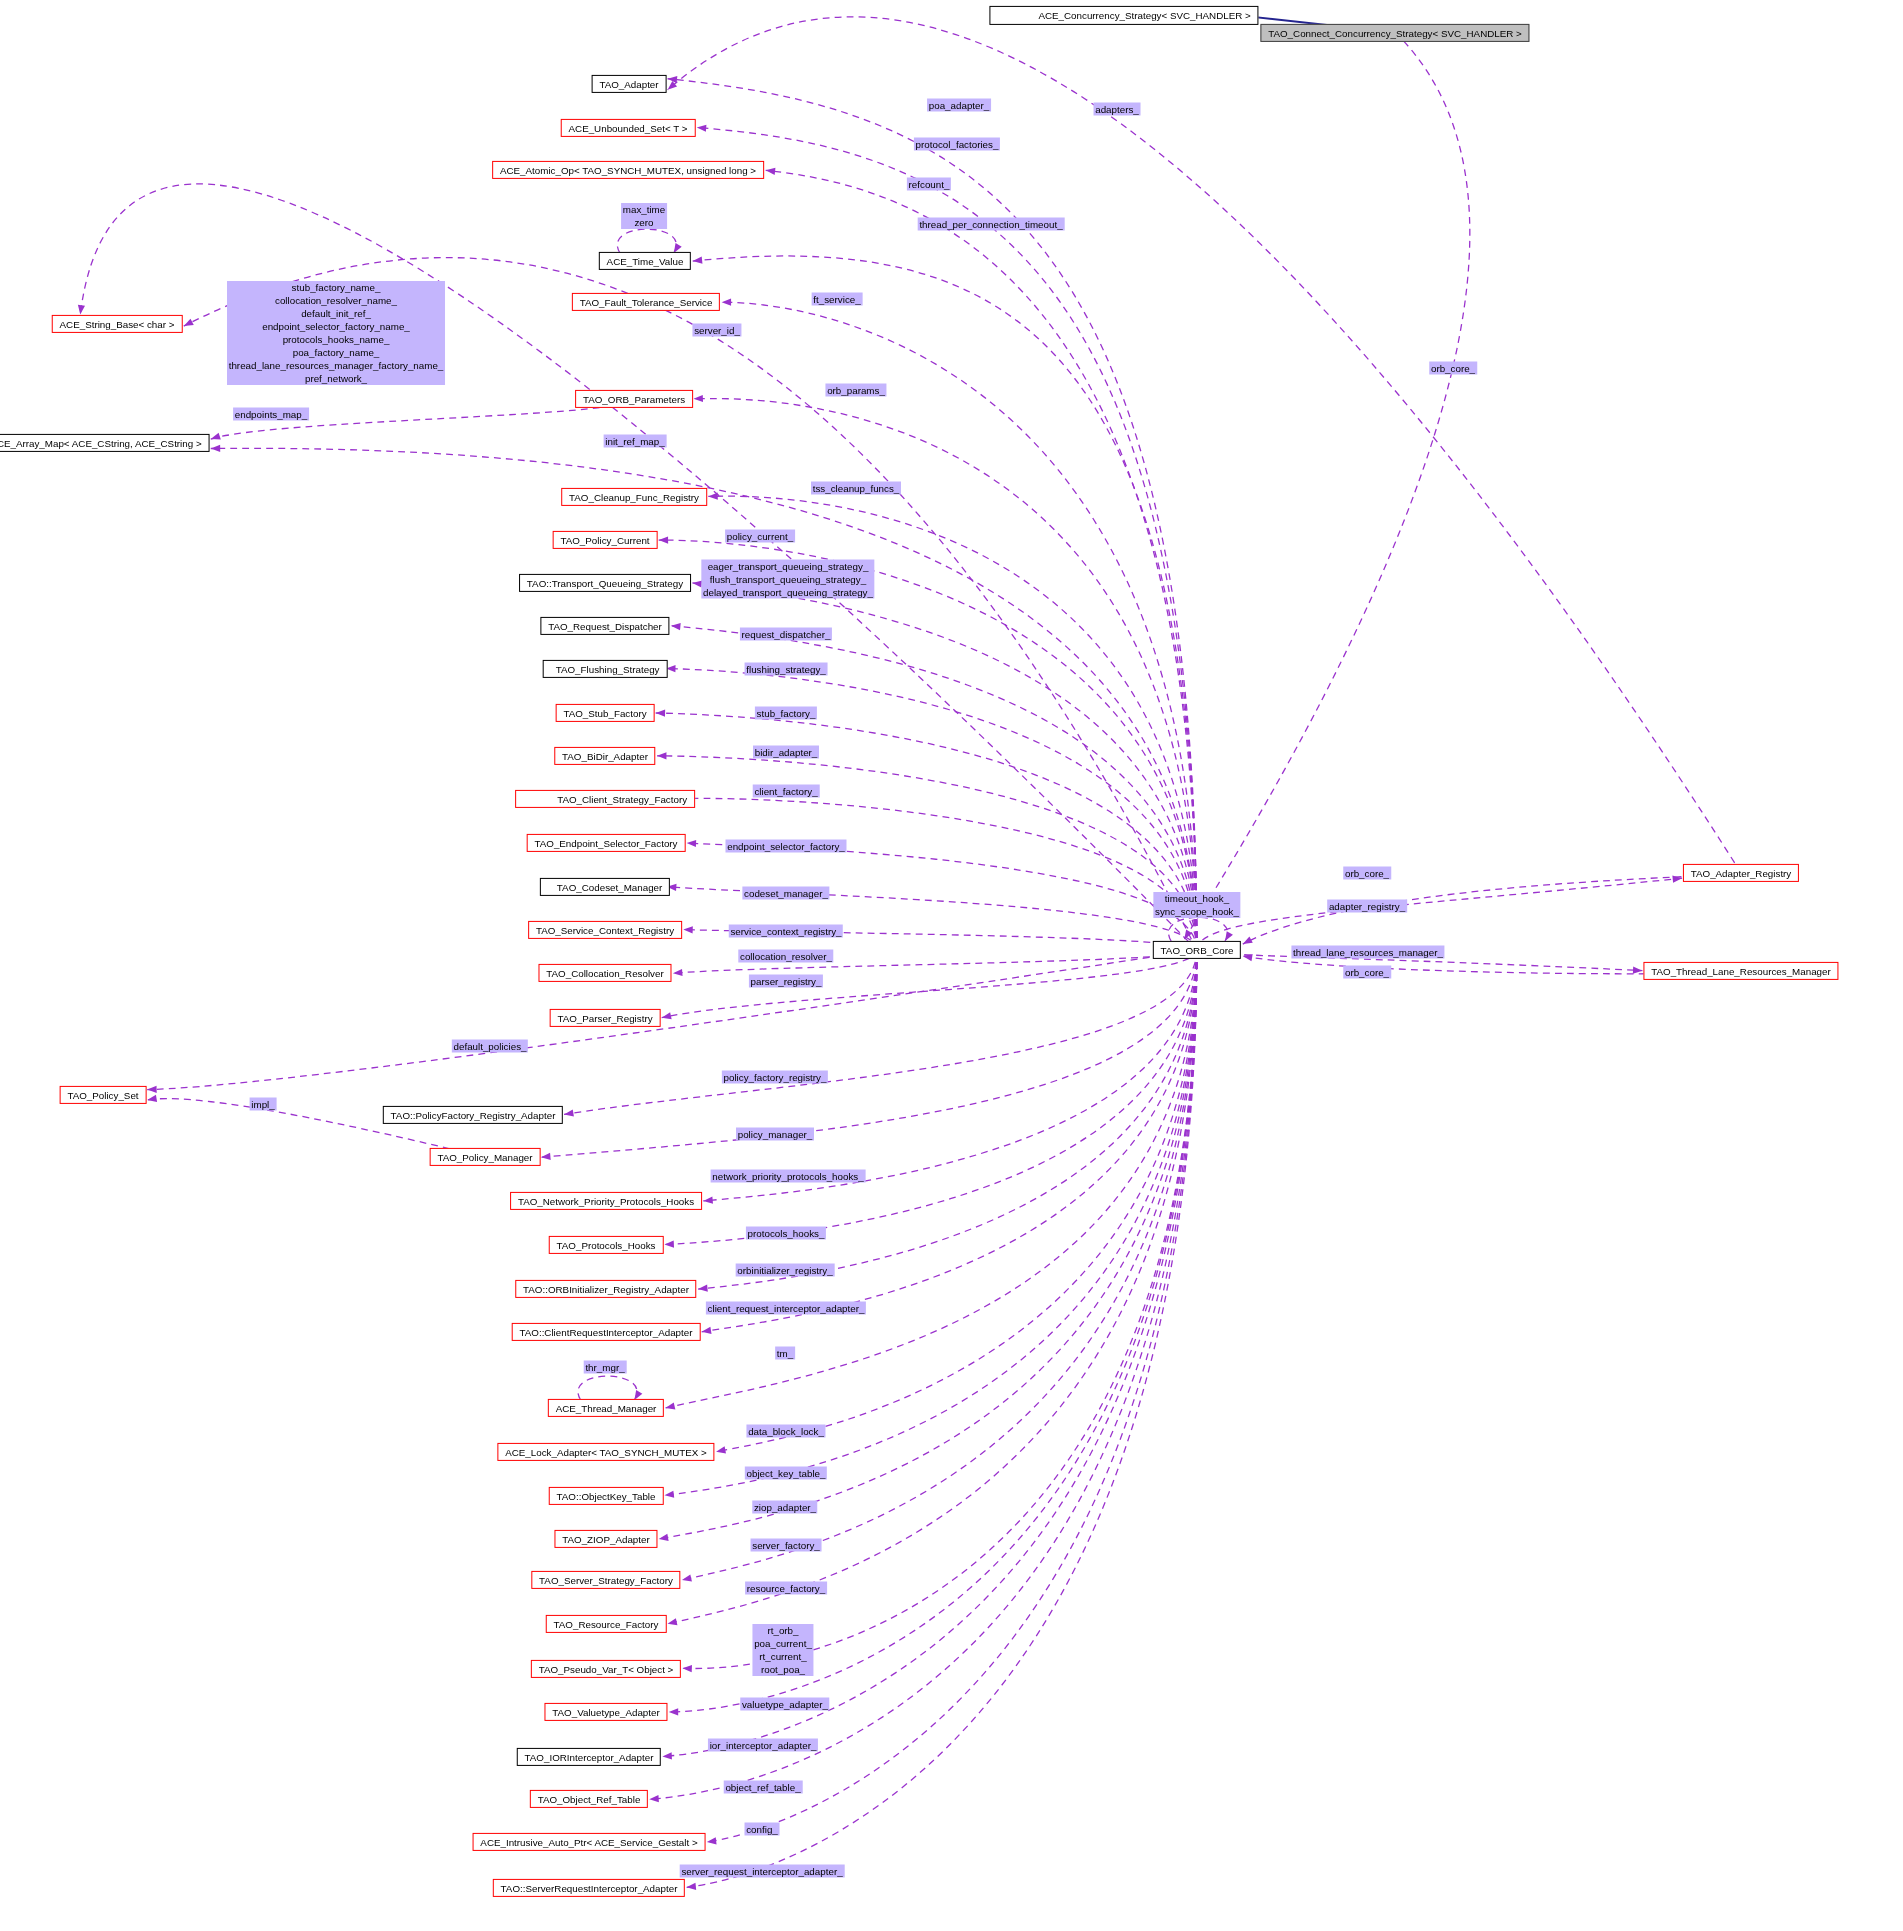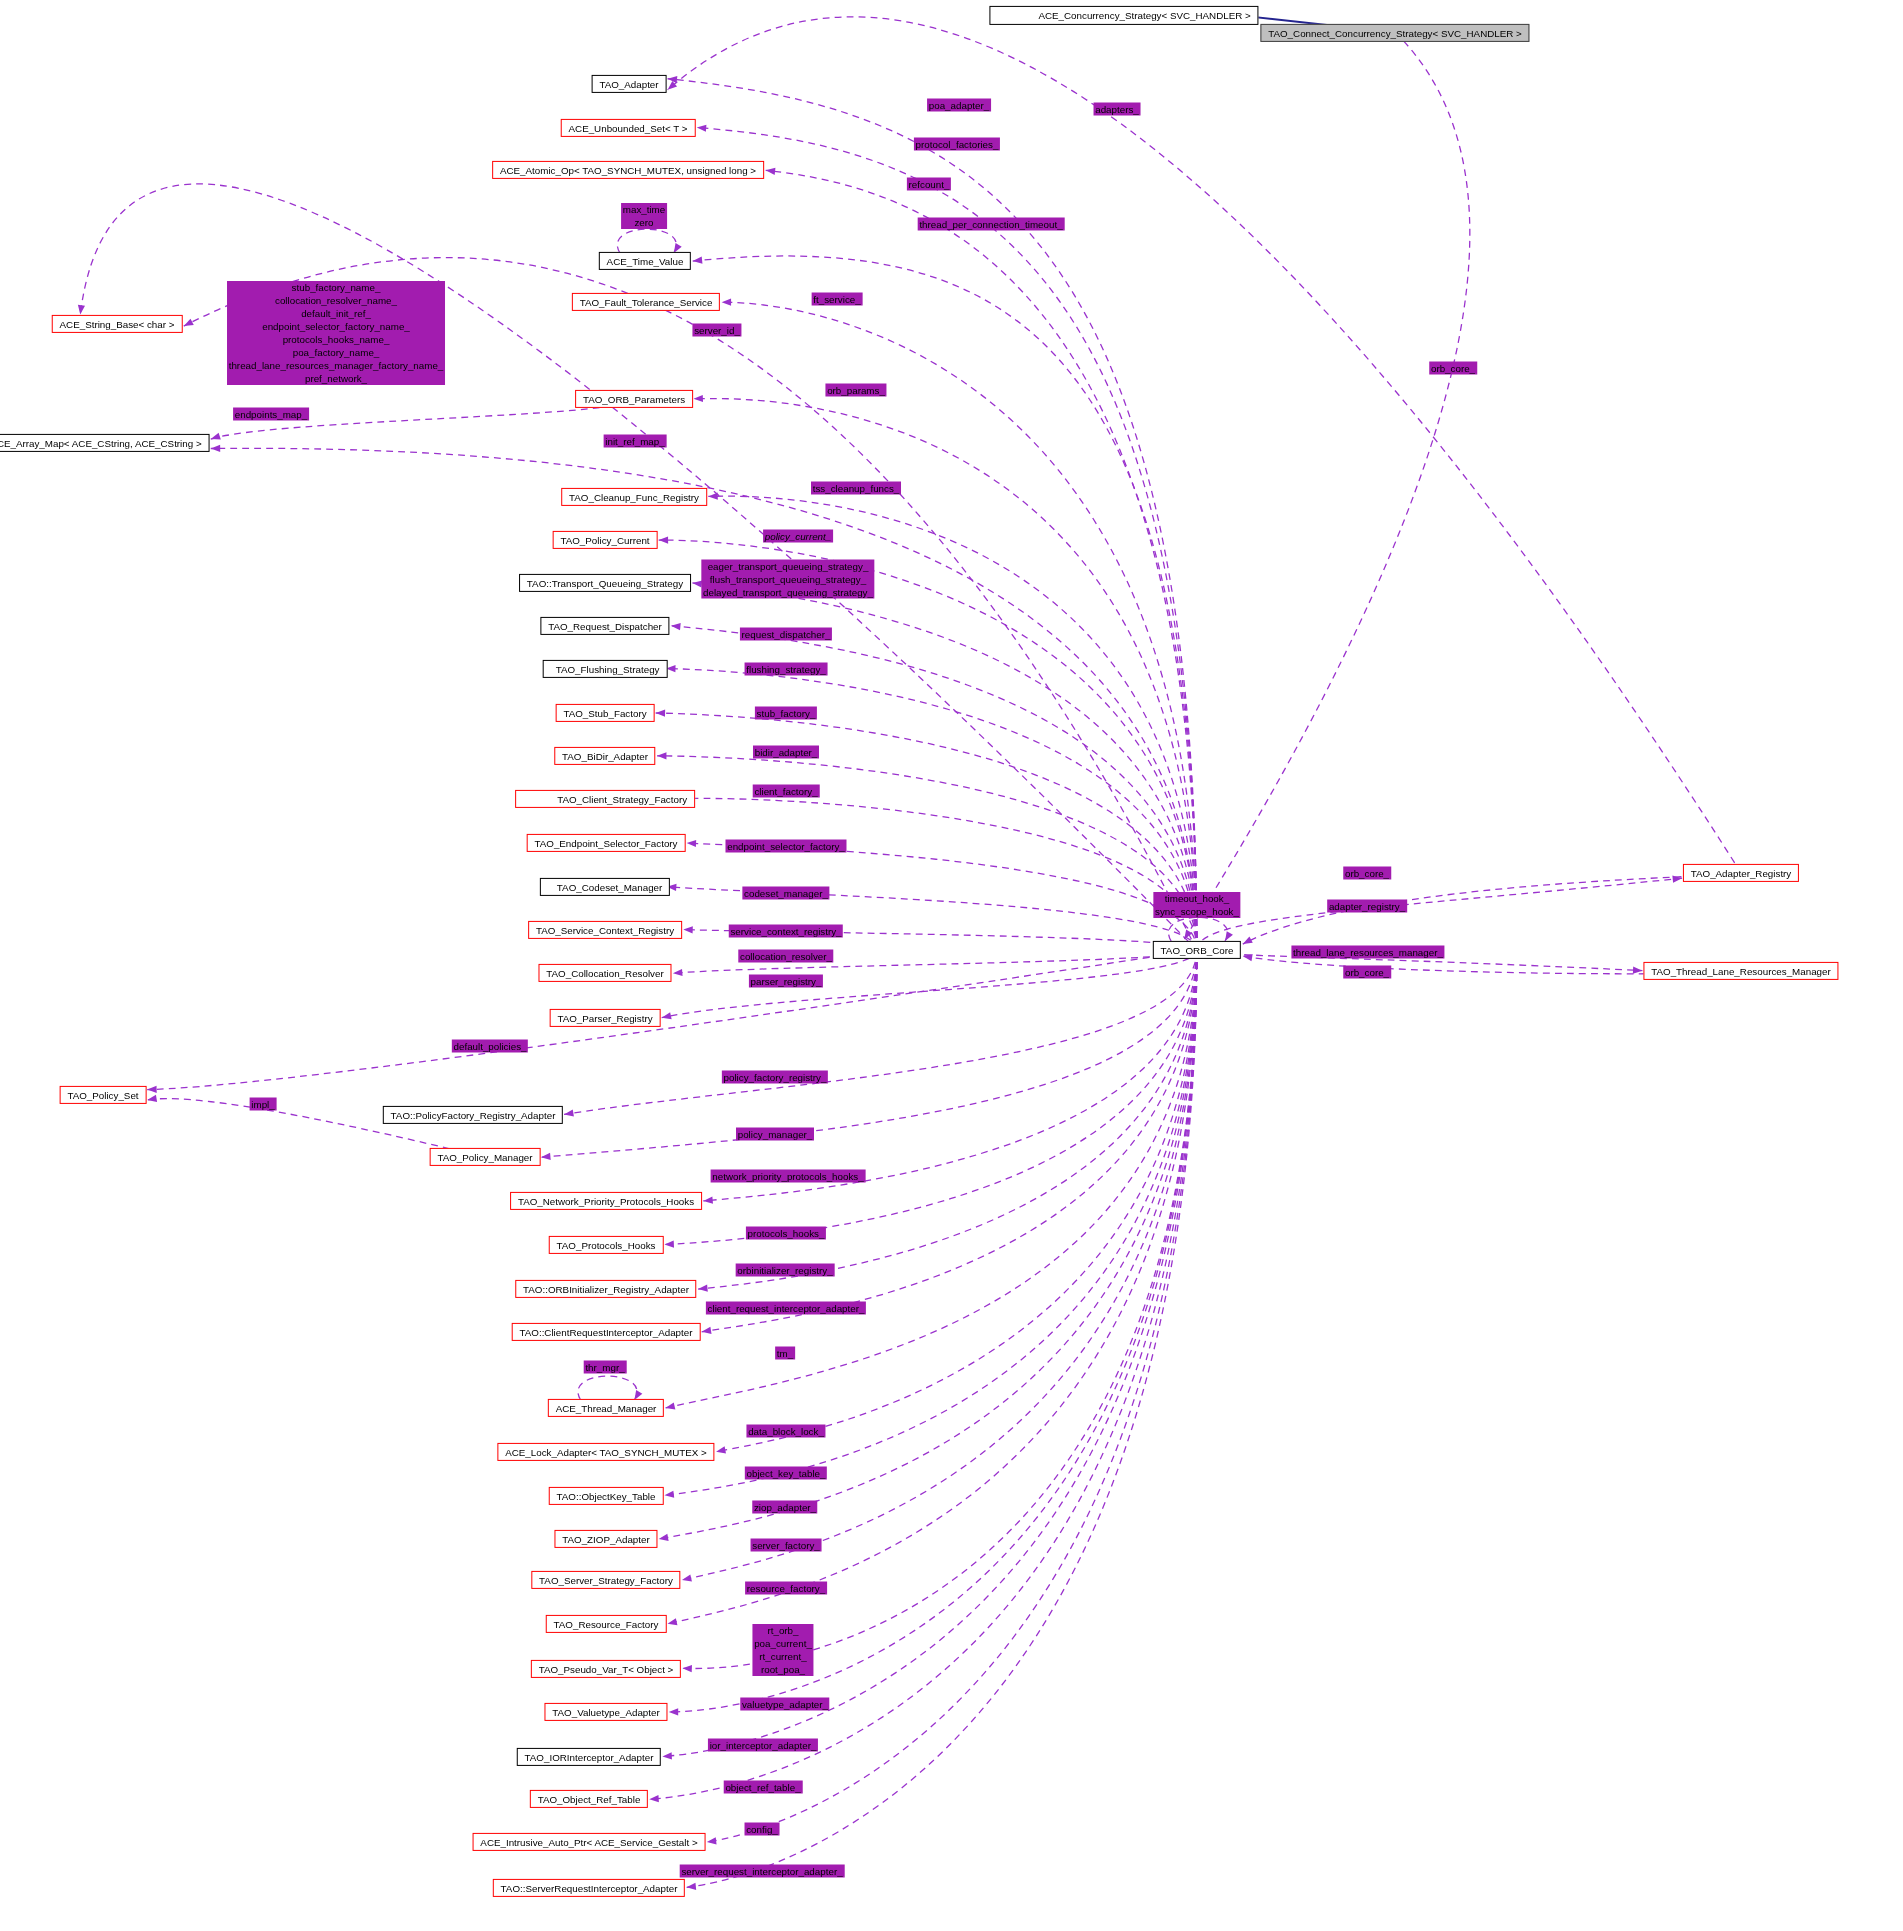--- a/index.html
+++ b/index.html
@@ -7,21 +7,21 @@
     font-family:"Liberation Sans","DejaVu Sans",sans-serif;}
   #edge-svg{position:absolute;left:0;top:0;z-index:1;}
   .node{position:absolute;transform:translate(-50%,-50%);background:#ffffff;
     border:0.9px solid #000;padding:2.6px 6.8px;font-size:9.8px;line-height:11px;
     white-space:nowrap;color:#000;z-index:3;}
   .node.red{border:1.3px solid #ff0000;}
   .node.bold{border:1.7px solid #000000;}
   .node.gray{background:#bfbfbf;border:0.9px solid #404040;}
   .edge-label{position:absolute;transform:translate(-50%,-50%);font-size:9.8px;
     line-height:13px;color:#000;text-align:center;white-space:nowrap;z-index:2;
-    background:#a21caf;padding:0 1.7px;}
+    background:#c4b5fd;padding:0 1.7px;}
   .edge-label span{display:block;}
 </style>
 </head>
 <body>
 
 <div id="diagram">
     <svg id="edge-svg" width="1904" height="1931" viewBox="0 0 2224 2256">
       <path d="M1398,1110 C1398,244.07999999999998 1120,126 779.734375,92" fill="none" stroke="#9a32cd" stroke-width="1.5" stroke-dasharray="8,6"></path>
       <polygon points="779.734375,92 791.0974612631004,88.91450642889357 790.2622760539836,97.27288340450748" fill="#9a32cd"></polygon>
       <path d="M2034,1020 Q1213.1328125,-272.5 779.734375,105" fill="none" stroke="#9a32cd" stroke-width="1.5" stroke-dasharray="8,6"></path>
@@ -214,21 +214,21 @@
     </div>
     <div class="edge-label" style="left: 271px; top: 414px;">
       <span>endpoints_map_</span>
     </div>
     <div class="edge-label" style="left: 635px; top: 441px;">
       <span>init_ref_map_</span>
     </div>
     <div class="edge-label" style="left: 856px; top: 488px;">
       <span>tss_cleanup_funcs_</span>
     </div>
-    <div class="edge-label" style="left: 798px; top: 536px; font-style: italic;">
+    <div class="edge-label" style="left: 760px; top: 536px;">
       <span>policy_current_</span>
     </div>
     <div class="edge-label" style="left: 788px; top: 579px;">
       <span>eager_transport_queueing_strategy_</span>
       <span>flush_transport_queueing_strategy_</span>
       <span>delayed_transport_queueing_strategy_</span>
     </div>
     <div class="edge-label" style="left: 786px; top: 634px;">
       <span>request_dispatcher_</span>
     </div>

